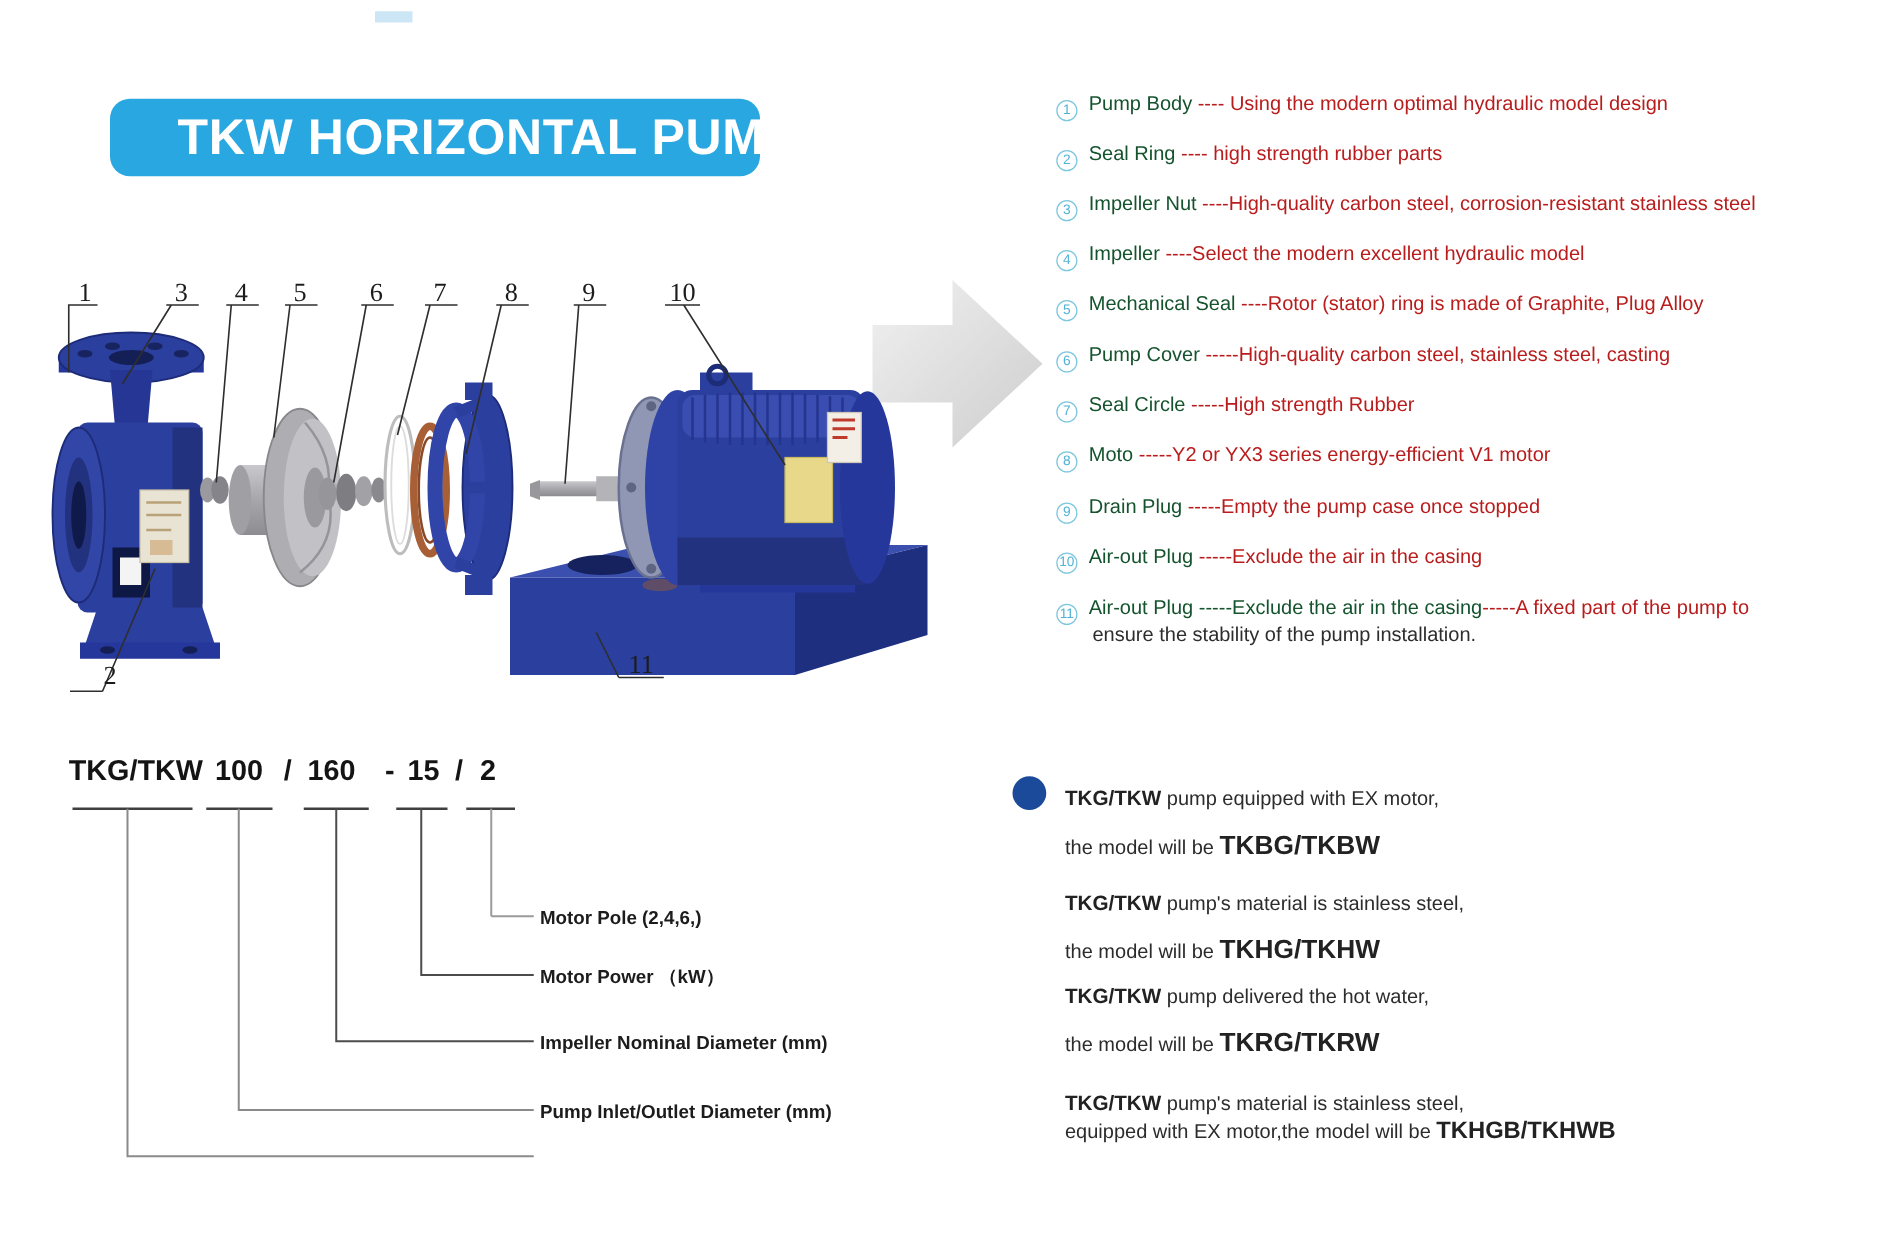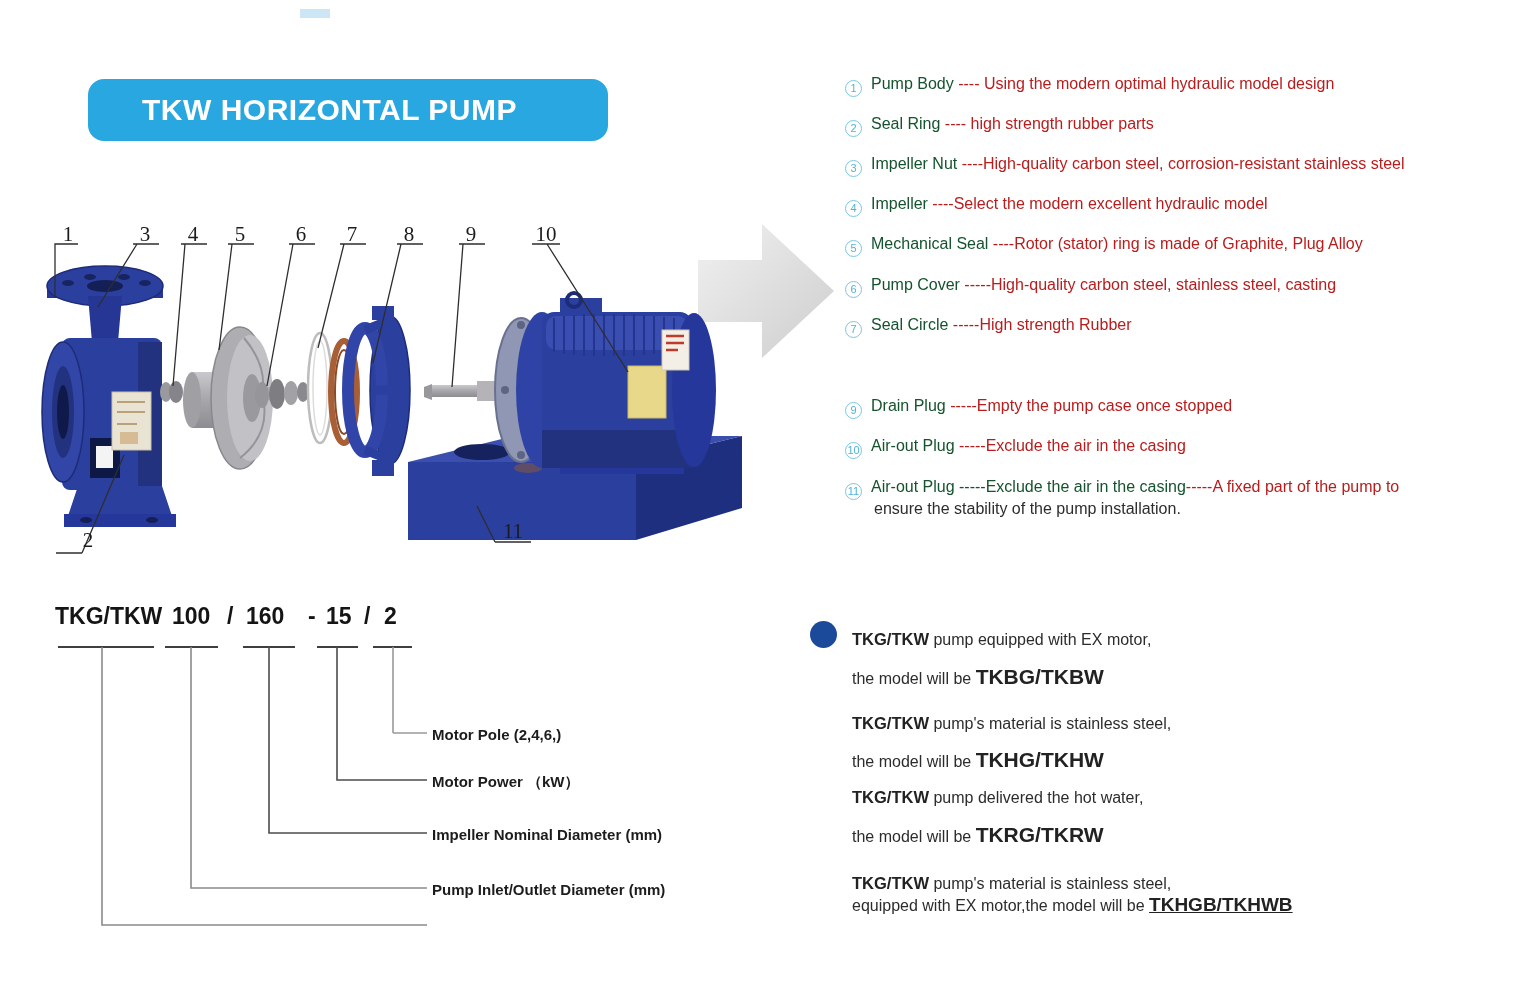--- a/index.html
+++ b/index.html
@@ -9,21 +9,21 @@
   }
   .abs{position:absolute;}
 
   
   .banner{
     left:88px;top:79px;width:520px;height:62px;border-radius:16px;
     background:#29a7e0;display:flex;align-items:center;
     padding-left:54px;box-sizing:border-box;
   }
   .banner-text{
-    color:#ffffff;font-weight:bold;font-size:30px;letter-spacing:0.5px;white-space:nowrap;
+    color:#ffffff;font-weight:bold;font-size:40px;letter-spacing:0.5px;white-space:nowrap;
   }
 
   
   .artifact-dash{left:300px;top:9px;width:30px;height:9px;background:#bfe0f2;opacity:.8;}
 
   
   .callout{
     font-family:"Liberation Serif",serif;font-size:21px;color:#1c1c1c;
     transform:translateX(-50%);white-space:nowrap;
   }
@@ -42,21 +42,21 @@
 
   
   .model-seg{font-weight:bold;font-size:23px;color:#141414;top:603px;white-space:nowrap;}
   .bd-label{font-weight:bold;font-size:15px;color:#1c1c1c;left:432px;white-space:nowrap;line-height:21px;}
 
   
   .note-bullet{left:810px;top:621px;width:27px;height:27px;border-radius:50%;background:#1b4a9b;}
   .note-line{left:852px;white-space:nowrap;font-size:16px;color:#2c2c2c;text-align:center;}
   .note-lead{font-weight:bold;font-size:16.5px;color:#222;}
   .note-tail{font-weight:bold;font-size:21px;color:#222;}
-  .note-tail.large{font-size:19px;text-decoration:underline;}
+  .note-tail.large{font-size:19px;}
 
   svg.layer{position:absolute;left:0;top:0;pointer-events:none;}
   .txt-layer{position:absolute;left:0;top:0;width:100%;height:100%;}
 </style>
 </head>
 <body>
 
 <svg class="layer" width="1513" height="1000" viewBox="0 0 1513 1000">
   <defs>
     <linearGradient id="arrowGrad" x1="0" y1="0" x2="1" y2="1">
@@ -219,20 +219,21 @@
   <span class="abs callout" style="left:88px;top:528px">2</span>
   <span class="abs callout" style="left:513px;top:519px">11</span>
 
   <div class="abs part-row" style="top:75px"><span class="num-badge">1</span><span class="part-name">Pump Body</span><span class="part-desc"> ---- Using the modern optimal hydraulic model design</span></div>
   <div class="abs part-row" style="top:115px"><span class="num-badge">2</span><span class="part-name">Seal Ring</span><span class="part-desc"> ---- high strength rubber parts</span></div>
   <div class="abs part-row" style="top:155px"><span class="num-badge">3</span><span class="part-name">Impeller Nut</span><span class="part-desc"> ----High-quality carbon steel, corrosion-resistant stainless steel</span></div>
   <div class="abs part-row" style="top:195px"><span class="num-badge">4</span><span class="part-name">Impeller</span><span class="part-desc"> ----Select the modern excellent hydraulic model</span></div>
   <div class="abs part-row" style="top:235px"><span class="num-badge">5</span><span class="part-name">Mechanical Seal</span><span class="part-desc"> ----Rotor (stator) ring is made of Graphite, Plug Alloy</span></div>
   <div class="abs part-row" style="top:276px"><span class="num-badge">6</span><span class="part-name">Pump Cover</span><span class="part-desc"> -----High-quality carbon steel, stainless steel, casting</span></div>
   <div class="abs part-row" style="top:316px"><span class="num-badge">7</span><span class="part-name">Seal Circle</span><span class="part-desc"> -----High strength Rubber</span></div>
+  <div class="abs part-row" style="top:356px"><span class="num-badge">8</span><span class="part-name">Moto</span><span class="part-desc"> -----Y2 or YX3 series energy-efficient V1 motor</span></div>
   <div class="abs part-row" style="top:397px"><span class="num-badge">9</span><span class="part-name">Drain Plug</span><span class="part-desc"> -----Empty the pump case once stopped</span></div>
   <div class="abs part-row" style="top:437px"><span class="num-badge">10</span><span class="part-name">Air-out Plug</span><span class="part-desc"> -----Exclude the air in the casing</span></div>
   <div class="abs part-row" style="top:478px"><span class="num-badge">11</span><span class="part-name">Air-out Plug -----Exclude the air in the casing</span><span class="part-desc">-----A fixed part of the pump to</span></div>
   <div class="abs part-desc-cont" style="top:500px">ensure the stability of the pump installation.</div>
 
   <span class="abs model-seg" style="left:55px">TKG/TKW</span>
   <span class="abs model-seg" style="left:172px">100</span>
   <span class="abs model-seg" style="left:227px">/</span>
   <span class="abs model-seg" style="left:246px">160</span>
   <span class="abs model-seg" style="left:308px">-</span>

